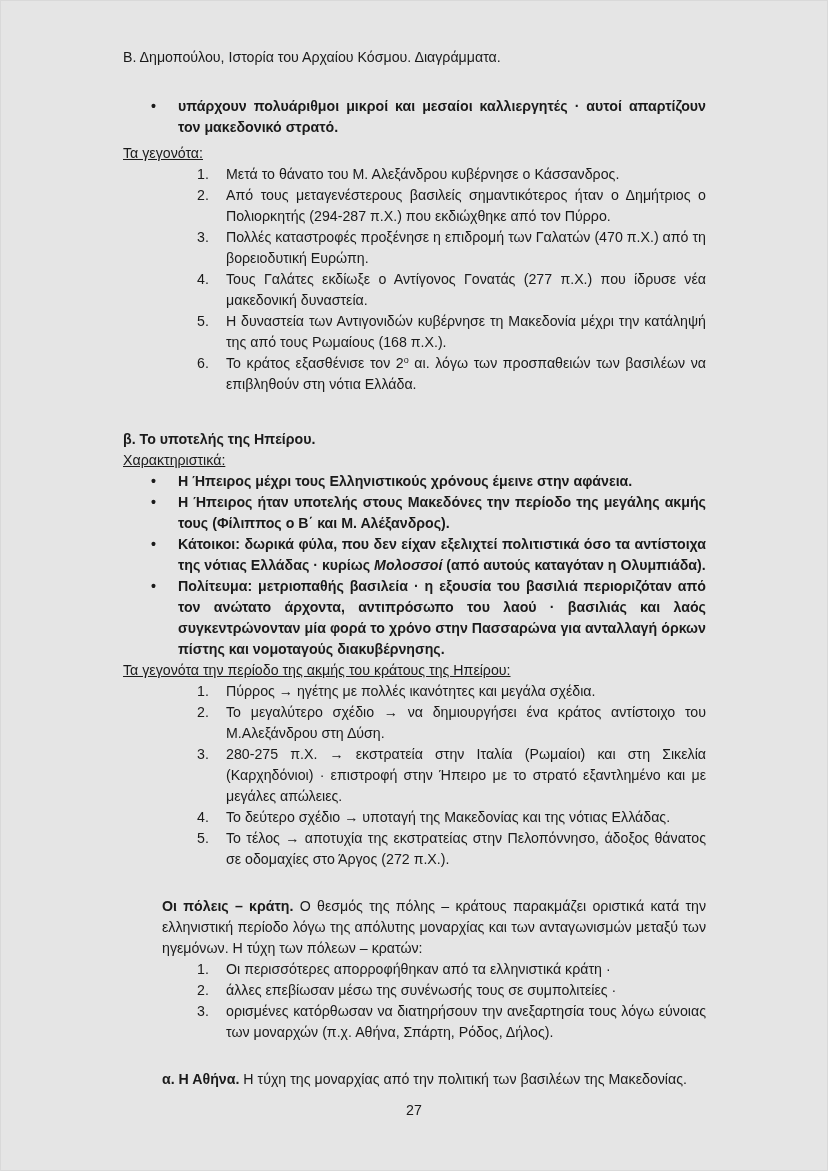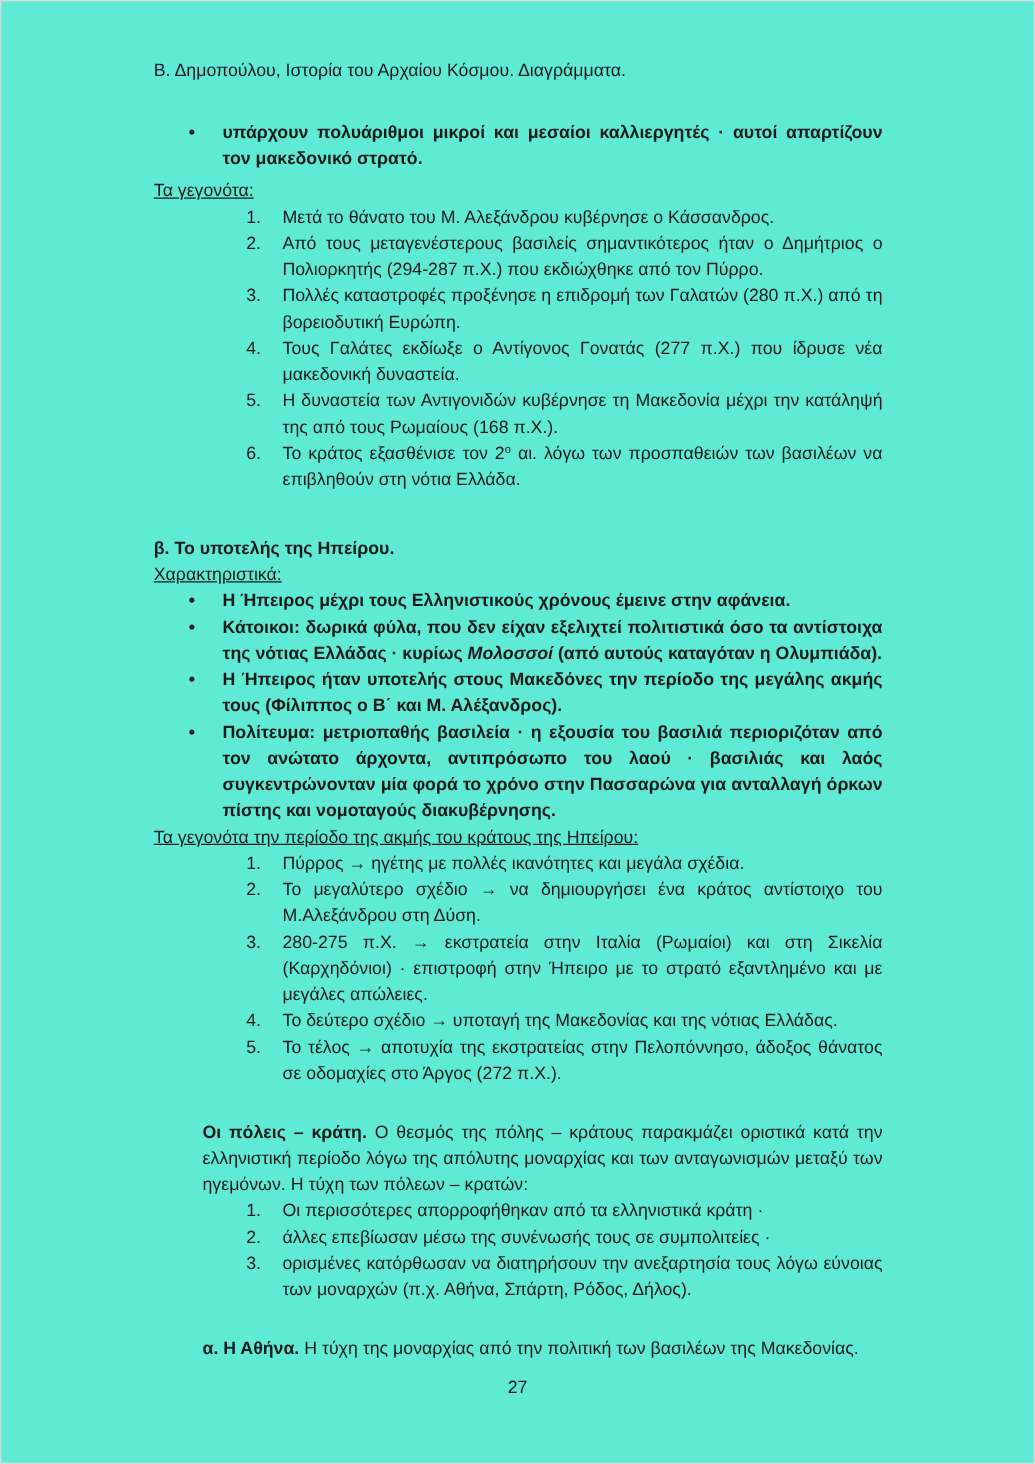--- a/index.html
+++ b/index.html
@@ -8,21 +8,21 @@
     width: 828px;
     font-family: "Liberation Sans", sans-serif;
     font-size: 14.2px;
     line-height: 21px;
     color: #1a1a1a;
   }
   .page {
     position: relative;
     width: 828px;
     height: 1171px;
-    background: #5eead4;
+    background: #e5e5e5;
     padding: 47px 122px 0 123px;
     box-shadow: inset 0 0 0 1px #d9d9d9;
     overflow: hidden;
   }
   p { text-align: justify; }
   .u { text-decoration: underline; }
   .b { font-weight: bold; }
   .i { font-style: italic; }
 
   .intro-list { margin-top: 28px; margin-bottom: 5px; }
@@ -66,34 +66,34 @@
 
   <ul class="bullet-list intro-list">
     <li>υπάρχουν πολυάριθμοι μικροί και μεσαίοι καλλιεργητές · αυτοί απαρτίζουν τον μακεδονικό στρατό.</li>
   </ul>
 
   <p class="u">Τα γεγονότα:</p>
 
   <ol class="num-list">
     <li>Μετά το θάνατο του Μ. Αλεξάνδρου κυβέρνησε ο Κάσσανδρος.</li>
     <li>Από τους μεταγενέστερους βασιλείς σημαντικότερος ήταν ο Δημήτριος ο Πολιορκητής (294-287 π.Χ.) που εκδιώχθηκε από τον Πύρρο.</li>
-    <li>Πολλές καταστροφές προξένησε η επιδρομή των Γαλατών (280 π.Χ.) από τη βορειοδυτική Ευρώπη.</li>
+    <li>Πολλές καταστροφές προξένησε η επιδρομή των Γαλατών (470 π.Χ.) από τη βορειοδυτική Ευρώπη.</li>
     <li>Τους Γαλάτες εκδίωξε ο Αντίγονος Γονατάς (277 π.Χ.) που ίδρυσε νέα μακεδονική δυναστεία.</li>
     <li>Η δυναστεία των Αντιγονιδών κυβέρνησε τη Μακεδονία μέχρι την κατάληψή της από τους Ρωμαίους (168 π.Χ.).</li>
     <li><span>Το κράτος εξασθένισε τον 2</span><sup>ο</sup><span> αι. λόγω των προσπαθειών των βασιλέων να επιβληθούν στη νότια Ελλάδα.</span></li>
   </ol>
 
   <p class="b section-gap-lg">β. Το υποτελής της Ηπείρου.</p>
 
   <p class="u">Χαρακτηριστικά:</p>
 
   <ul class="bullet-list">
     <li>Η Ήπειρος μέχρι τους Ελληνιστικούς χρόνους έμεινε στην αφάνεια.</li>
+    <li>Η Ήπειρος ήταν υποτελής στους Μακεδόνες την περίοδο της μεγάλης ακμής τους (Φίλιππος ο Β΄ και Μ. Αλέξανδρος).</li>
     <li><span>Κάτοικοι: δωρικά φύλα, που δεν είχαν εξελιχτεί πολιτιστικά όσο τα αντίστοιχα της νότιας Ελλάδας · κυρίως </span><span class="i">Μολοσσοί</span><span> (από αυτούς καταγόταν η Ολυμπιάδα).</span></li>
-    <li>Η Ήπειρος ήταν υποτελής στους Μακεδόνες την περίοδο της μεγάλης ακμής τους (Φίλιππος ο Β΄ και Μ. Αλέξανδρος).</li>
     <li>Πολίτευμα: μετριοπαθής βασιλεία · η εξουσία του βασιλιά περιοριζόταν από τον ανώτατο άρχοντα, αντιπρόσωπο του λαού · βασιλιάς και λαός συγκεντρώνονταν μία φορά το χρόνο στην Πασσαρώνα για ανταλλαγή όρκων πίστης και νομοταγούς διακυβέρνησης.</li>
   </ul>
 
   <p class="u">Τα γεγονότα την περίοδο της ακμής του κράτους της Ηπείρου:</p>
 
   <ol class="num-list">
     <li>Πύρρος → ηγέτης με πολλές ικανότητες και μεγάλα σχέδια.</li>
     <li>Το μεγαλύτερο σχέδιο → να δημιουργήσει ένα κράτος αντίστοιχο του Μ.Αλεξάνδρου στη Δύση.</li>
     <li>280-275 π.Χ. → εκστρατεία στην Ιταλία (Ρωμαίοι) και στη Σικελία (Καρχηδόνιοι) · επιστροφή στην Ήπειρο με το στρατό εξαντλημένο και με μεγάλες απώλειες.</li>
     <li>Το δεύτερο σχέδιο → υποταγή της Μακεδονίας και της νότιας Ελλάδας.</li>

